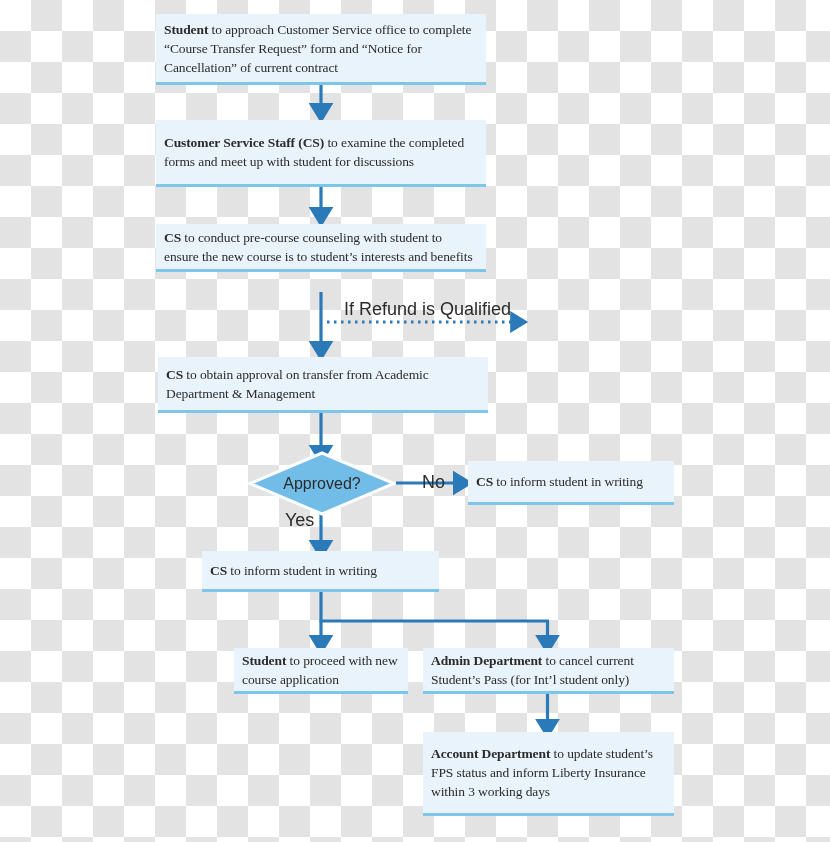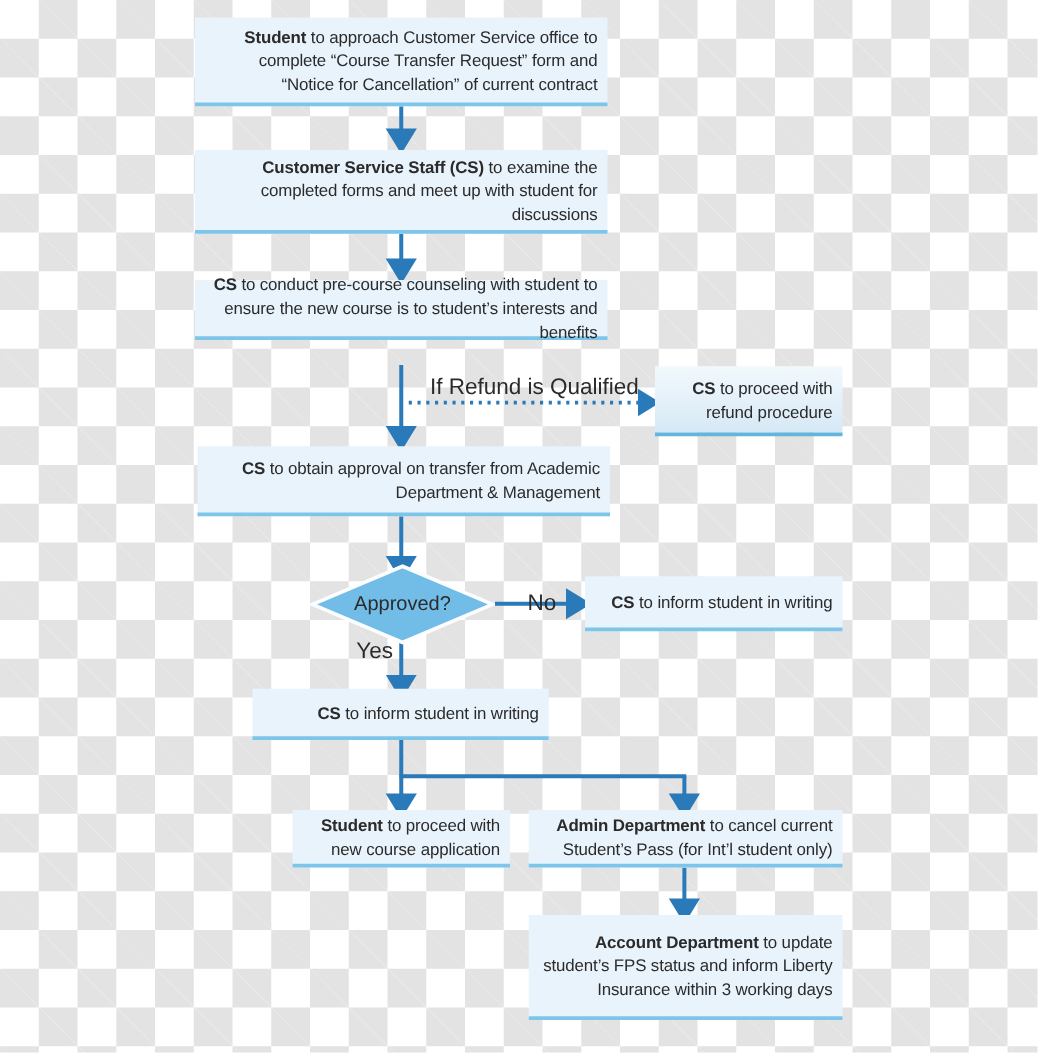--- a/index.html
+++ b/index.html
@@ -35,26 +35,27 @@
     pointer-events: none;
   }
   .node {
     position: absolute;
     box-sizing: border-box;
     background: #e9f3fb;
     border-bottom: 3px solid #7ec5ea;
     color: #2b2b2b;
     font-size: 13.5px;
     line-height: 19px;
-    text-align: right;
+    text-align: left;
     display: flex;
     align-items: center;
     justify-content: center;
     padding: 5px 8px;
     letter-spacing: -0.1px;
+    font-family: Liberation Serif, serif;
   }
   .node .inner {
     width: 100%;
   }
   .node.gradient {
     background: linear-gradient(to bottom, #f2f9fd 0%, #e2eff9 60%, #d5e9f6 100%);
     border-bottom: 3px solid #63b4df;
   }
   .node b {
     font-weight: bold;
@@ -131,25 +132,20 @@
       <b>Customer Service Staff (CS)</b><span> to examine the completed forms and meet up with student for discussions</span>
     </div>
   </div>
 
   <div class="node" style="left:156px; top:224px; width:330px; height:48px;">
     <div class="inner">
       <b>CS</b><span> to conduct pre-course counseling with student to ensure the new course is to student’s interests and benefits</span>
     </div>
   </div>
 
-  <div class="node gradient" style="left:524px; top:293px; width:150px; height:56px;">
-    <div class="inner">
-      <b>CS</b><span> to proceed with refund procedure</span>
-    </div>
-  </div>
 
   <div class="node" style="left:158px; top:357px; width:330px; height:56px;">
     <div class="inner">
       <b>CS</b><span> to obtain approval on transfer from Academic Department &amp; Management</span>
     </div>
   </div>
 
   <div class="node" style="left:468px; top:461px; width:206px; height:44px;">
     <div class="inner">
       <b>CS</b><span> to inform student in writing</span>

